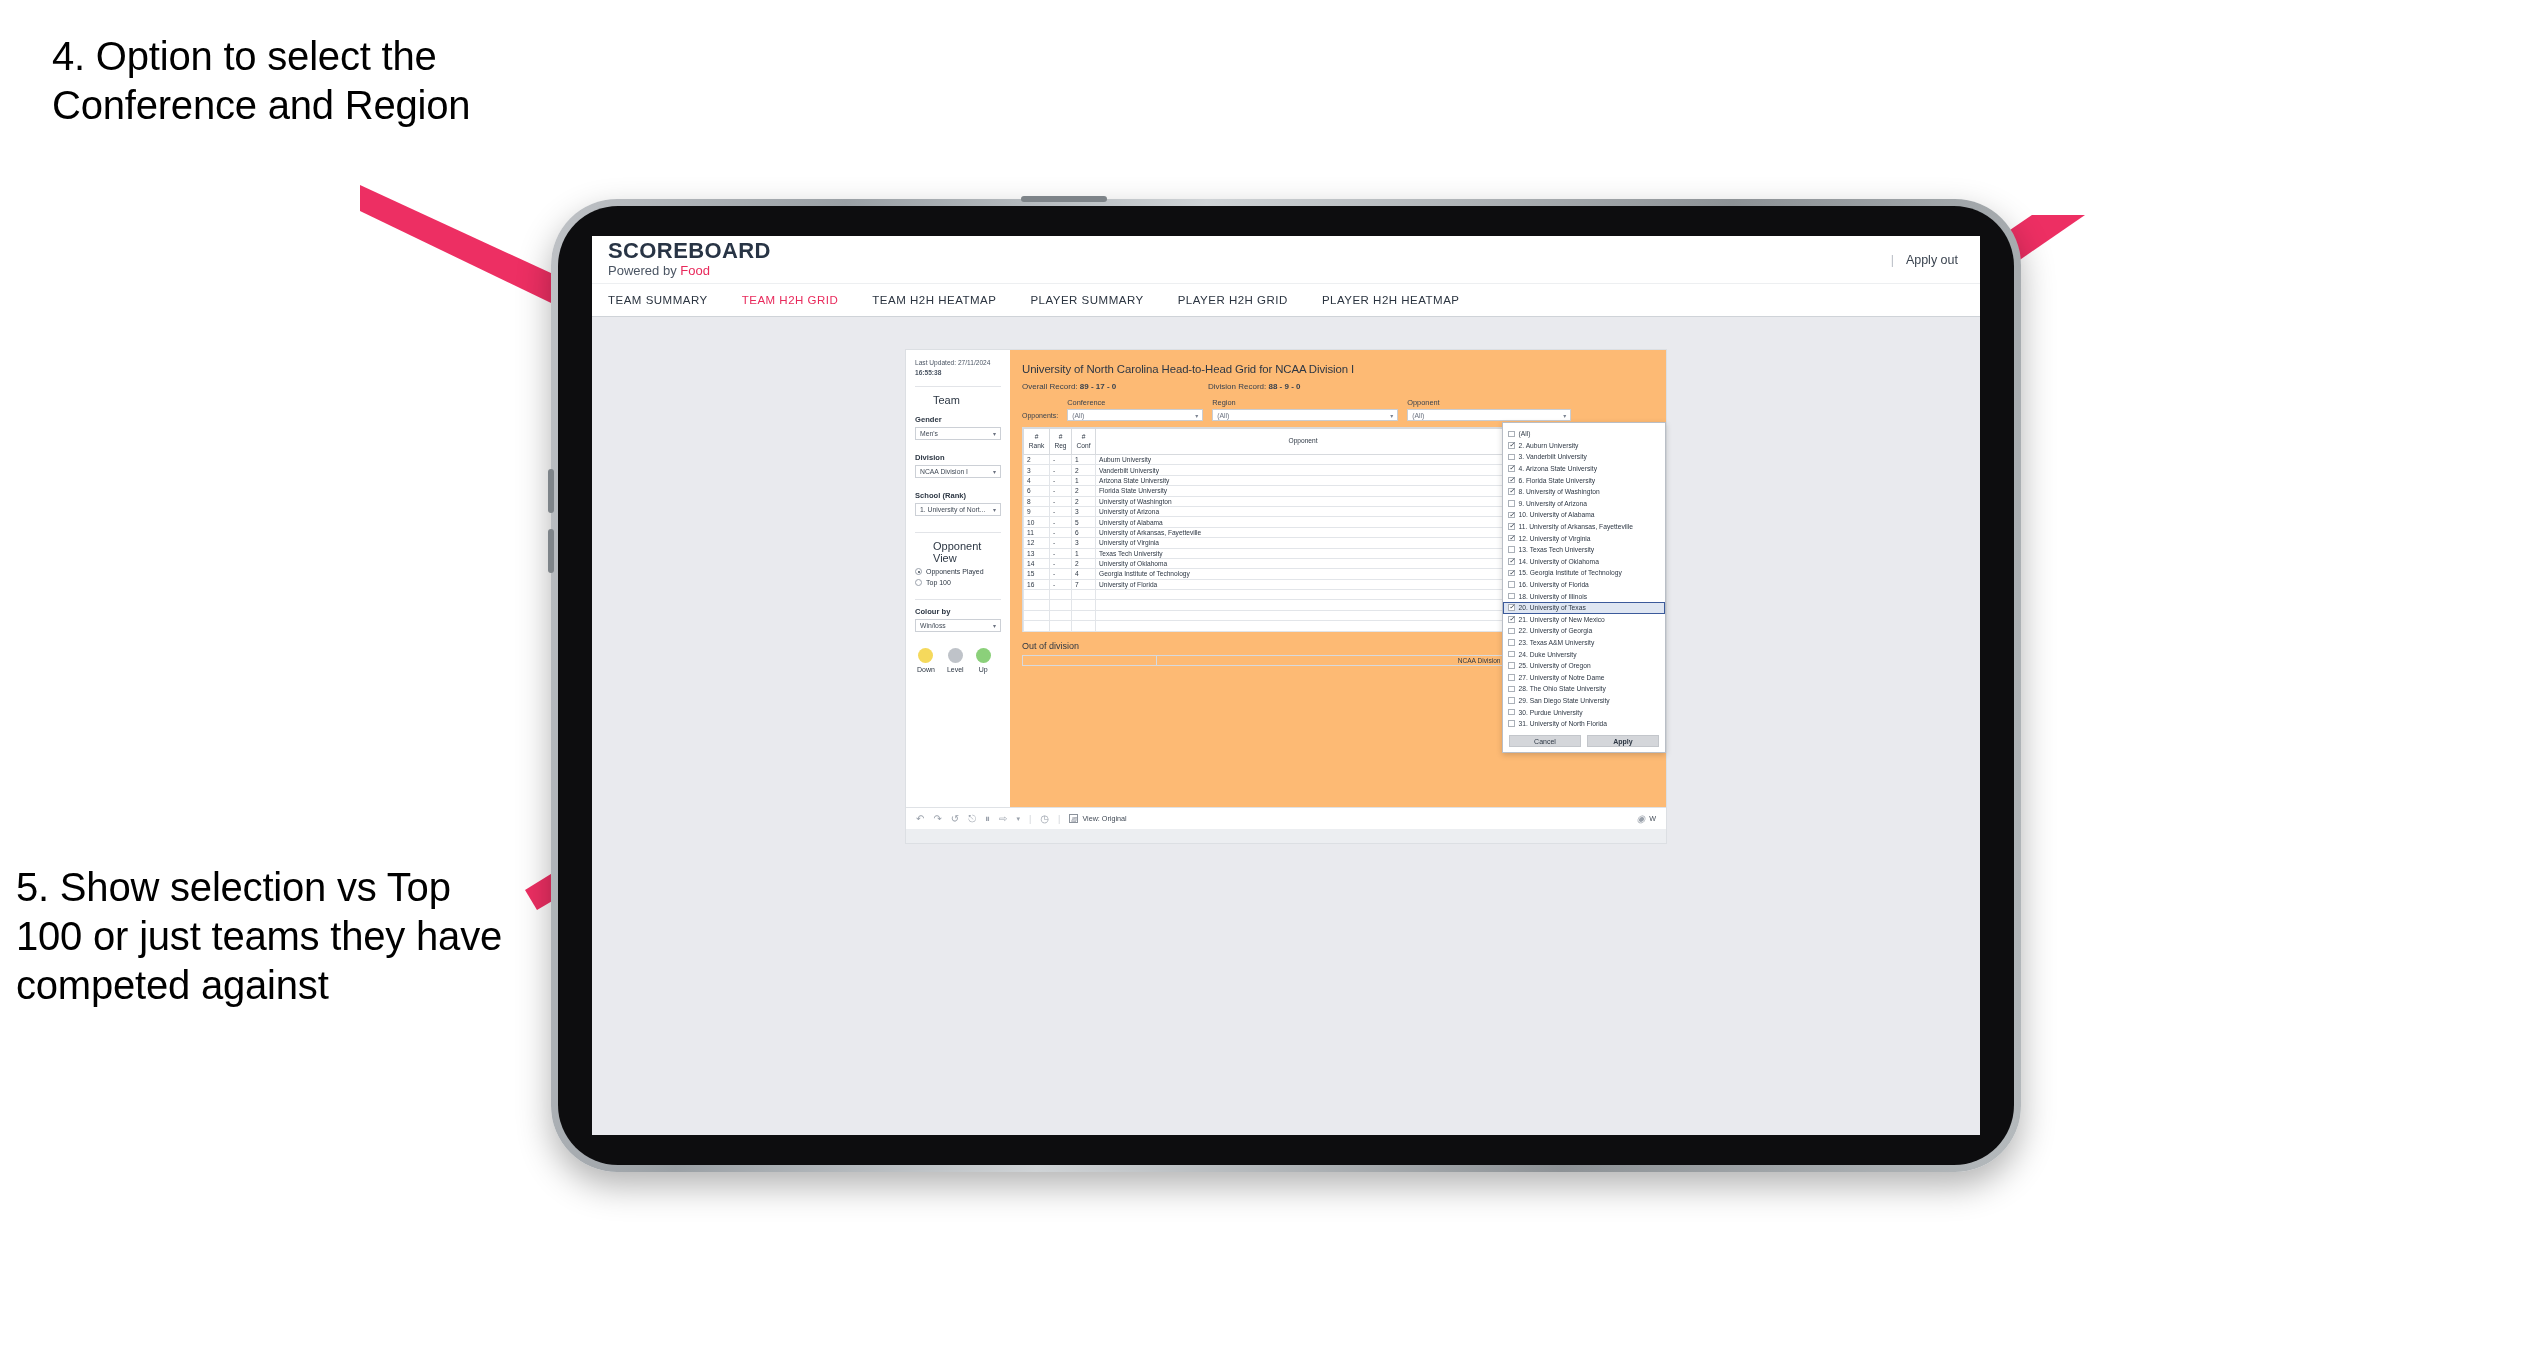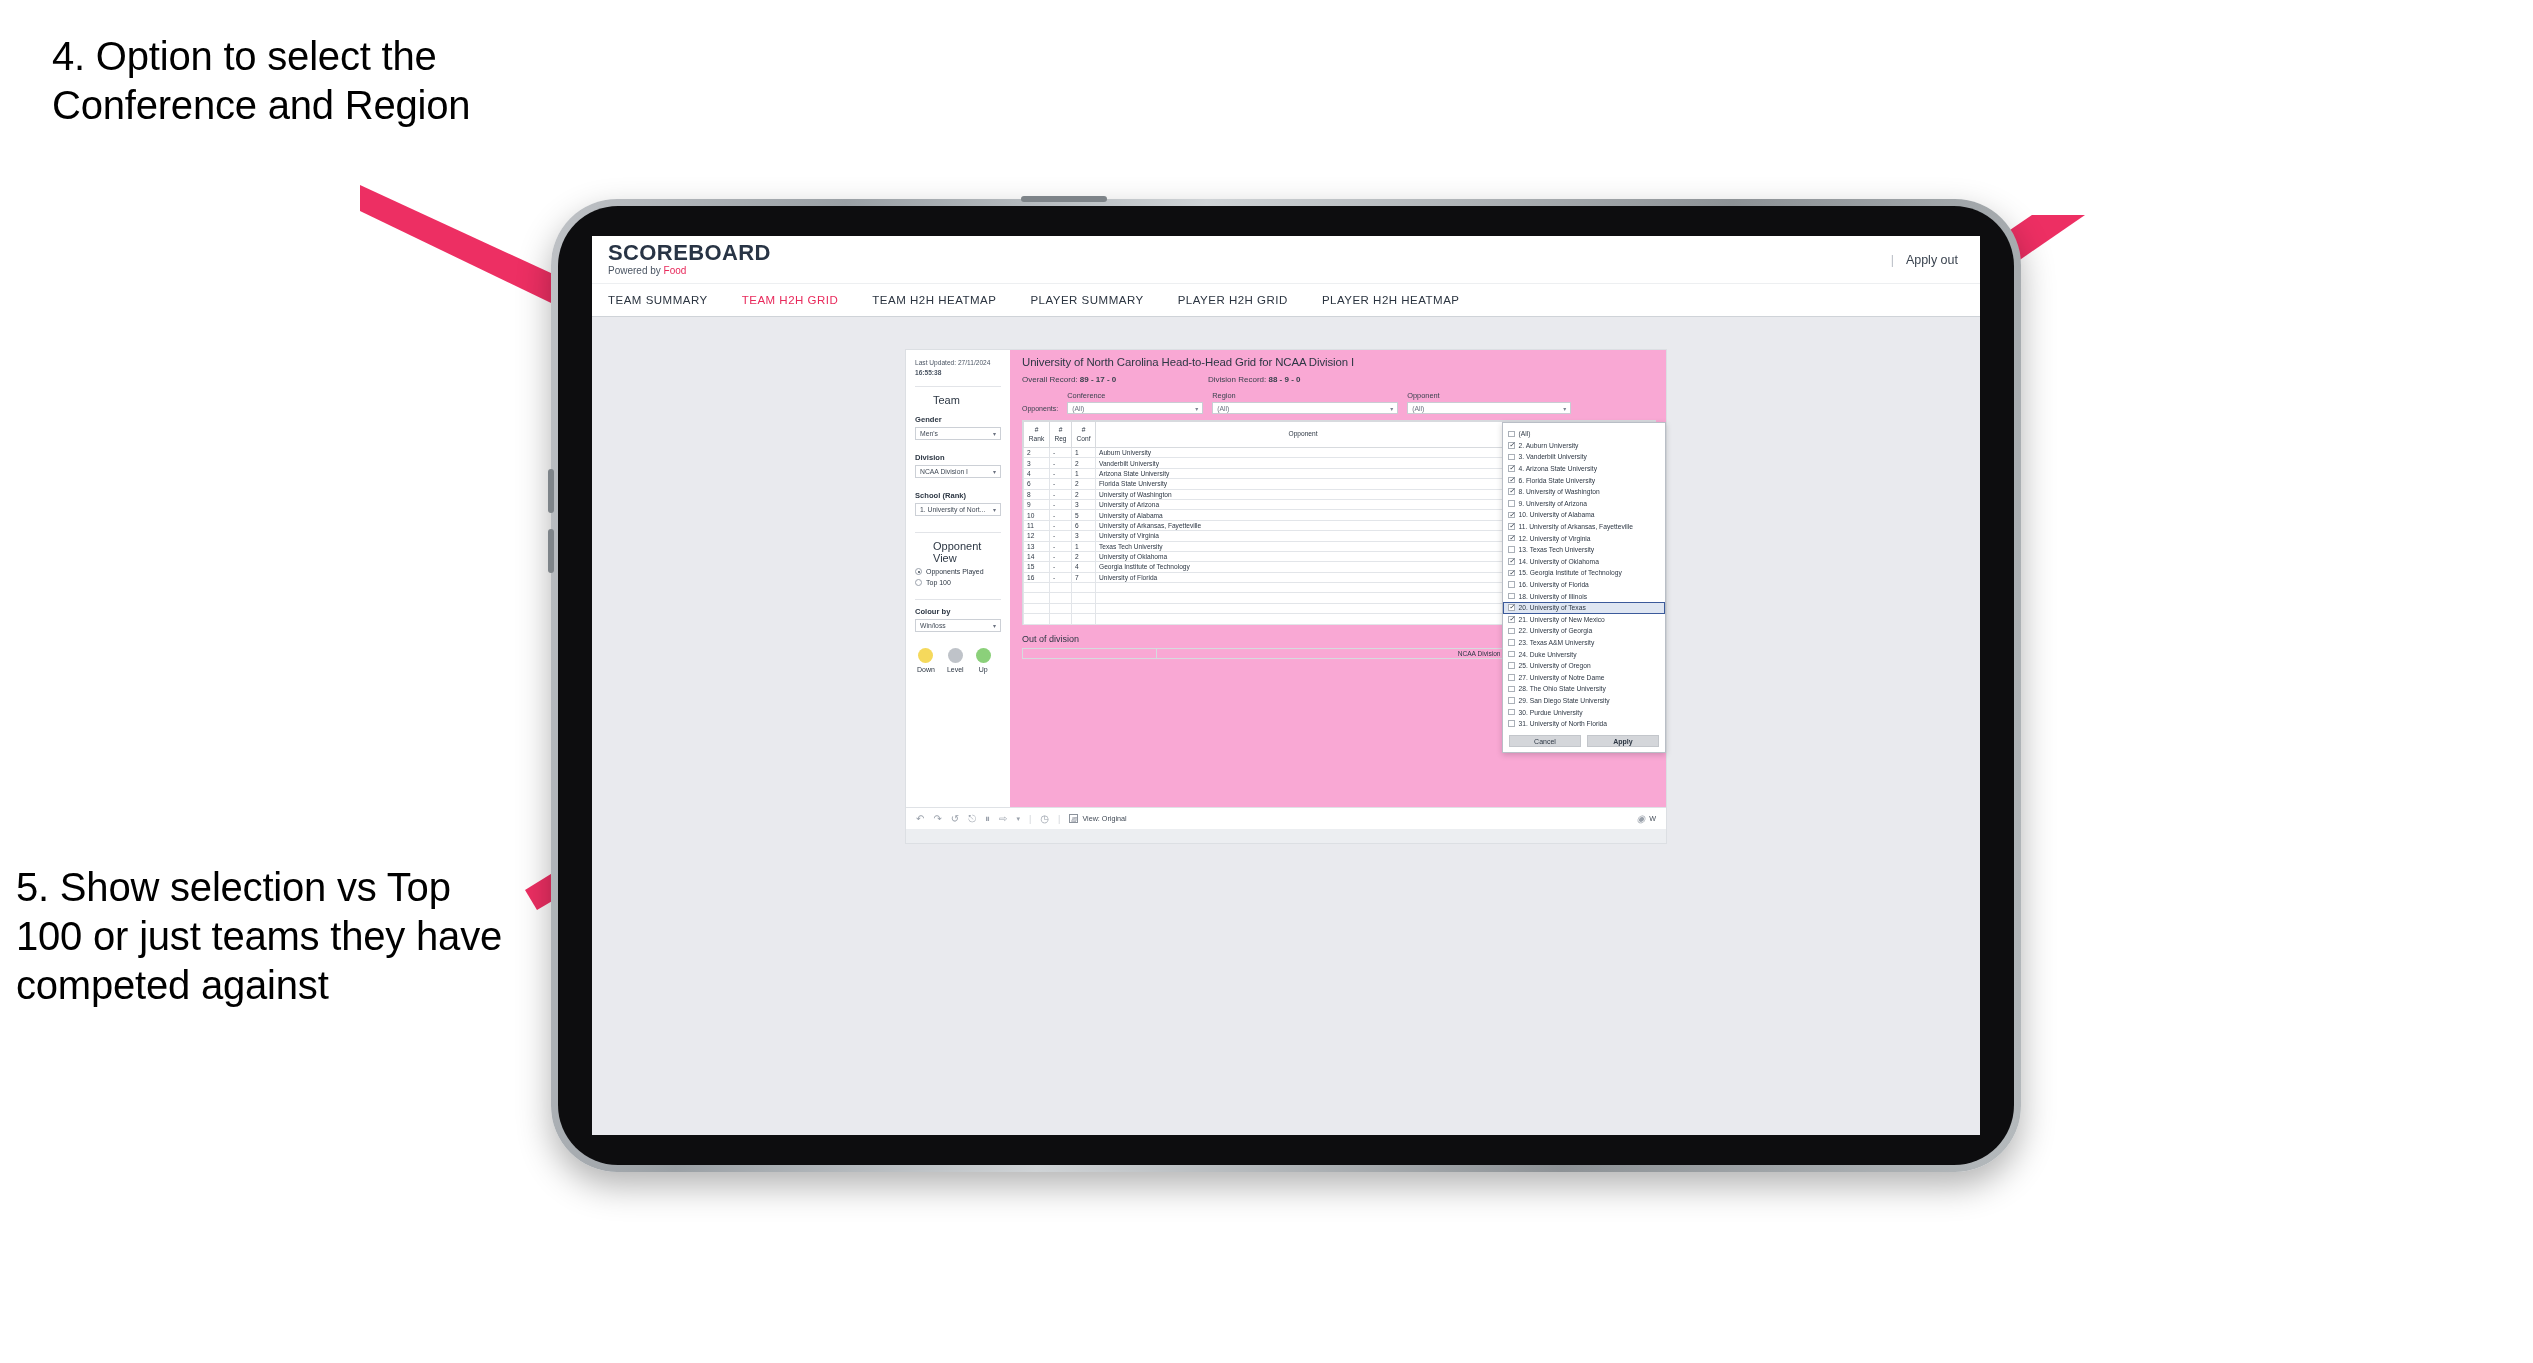--- a/index.html
+++ b/index.html
@@ -58,21 +58,21 @@
   .appbar {
     height: 47px; background: #fff; display: flex; align-items: stretch;
     position: relative;
   }
   .brand { width: 146px; display: flex; flex-direction: column; justify-content: center; padding-left: 16px; }
   .brand-name {
     font-family: "Liberation Sans", sans-serif;
     font-weight: 700; font-size: 22px; color: #283445; letter-spacing: 0.4px;
     line-height: 20px;
   }
-  .brand-sub { font-size: 10px; color: #4b5563; margin-top: 2px; }
+  .brand-sub { font-size: 13px; color: #4b5563; margin-top: 2px; }
   .brand-sub .accent { color: #e8295b; }
   .navtop { display: flex; align-items: stretch; }
   .navtop .item {
     display: flex; align-items: center; padding: 0 28px;
     font-size: 13.5px; letter-spacing: .6px; color: #2b3440;
     border-left: 1px solid #e7e9ec;
     position: relative;
   }
   .navtop .item.active::after {
     content: ""; position: absolute; left: 0; right: 0; bottom: 0;
@@ -123,21 +123,21 @@
     content: ""; position: absolute; left: 1.5px; top: 1.5px;
     width: 2.8px; height: 2.8px; border-radius: 50%; background: #3d4752;
   }
   .radio-row span { font-size: 7px; color: #2d3744; }
   .legend { display: flex; gap: 12px; margin-top: 16px; padding-left: 2px; }
   .legend .li { text-align: center; }
   .legend .dot { width: 15px; height: 15px; border-radius: 50%; margin: 0 auto 3px; }
   .legend .lbl { font-size: 7px; color: #2d3744; }
 
   
-  .main { flex: 1; background: #f9a8d4; padding: 6px 10px 0 12px; position: relative; min-width: 0; }
+  .main { flex: 1; background: #fdba74; padding: 13px 10px 0 12px; position: relative; min-width: 0; }
   .viz-title { font-size: 11.4px; color: #2d3744; font-weight: 400; letter-spacing: -.1px; }
   .rec-row { display: flex; margin-top: 7px; font-size: 8px; color: #39424e; }
   .rec-row .r1 { width: 186px; }
   .rec-row b { font-weight: 700; }
 
   .filters { display: flex; align-items: flex-end; gap: 9px; margin-top: 7px; position: relative; }
   .filters .opp-lbl { font-size: 7px; color: #39424e; padding-bottom: 2px; }
   .f-group .f-lbl { font-size: 7.4px; color: #39424e; margin-bottom: 2px; }
   .f-sel {
     height: 12px; border: 1px solid #c9cdd3; background: #fff;

